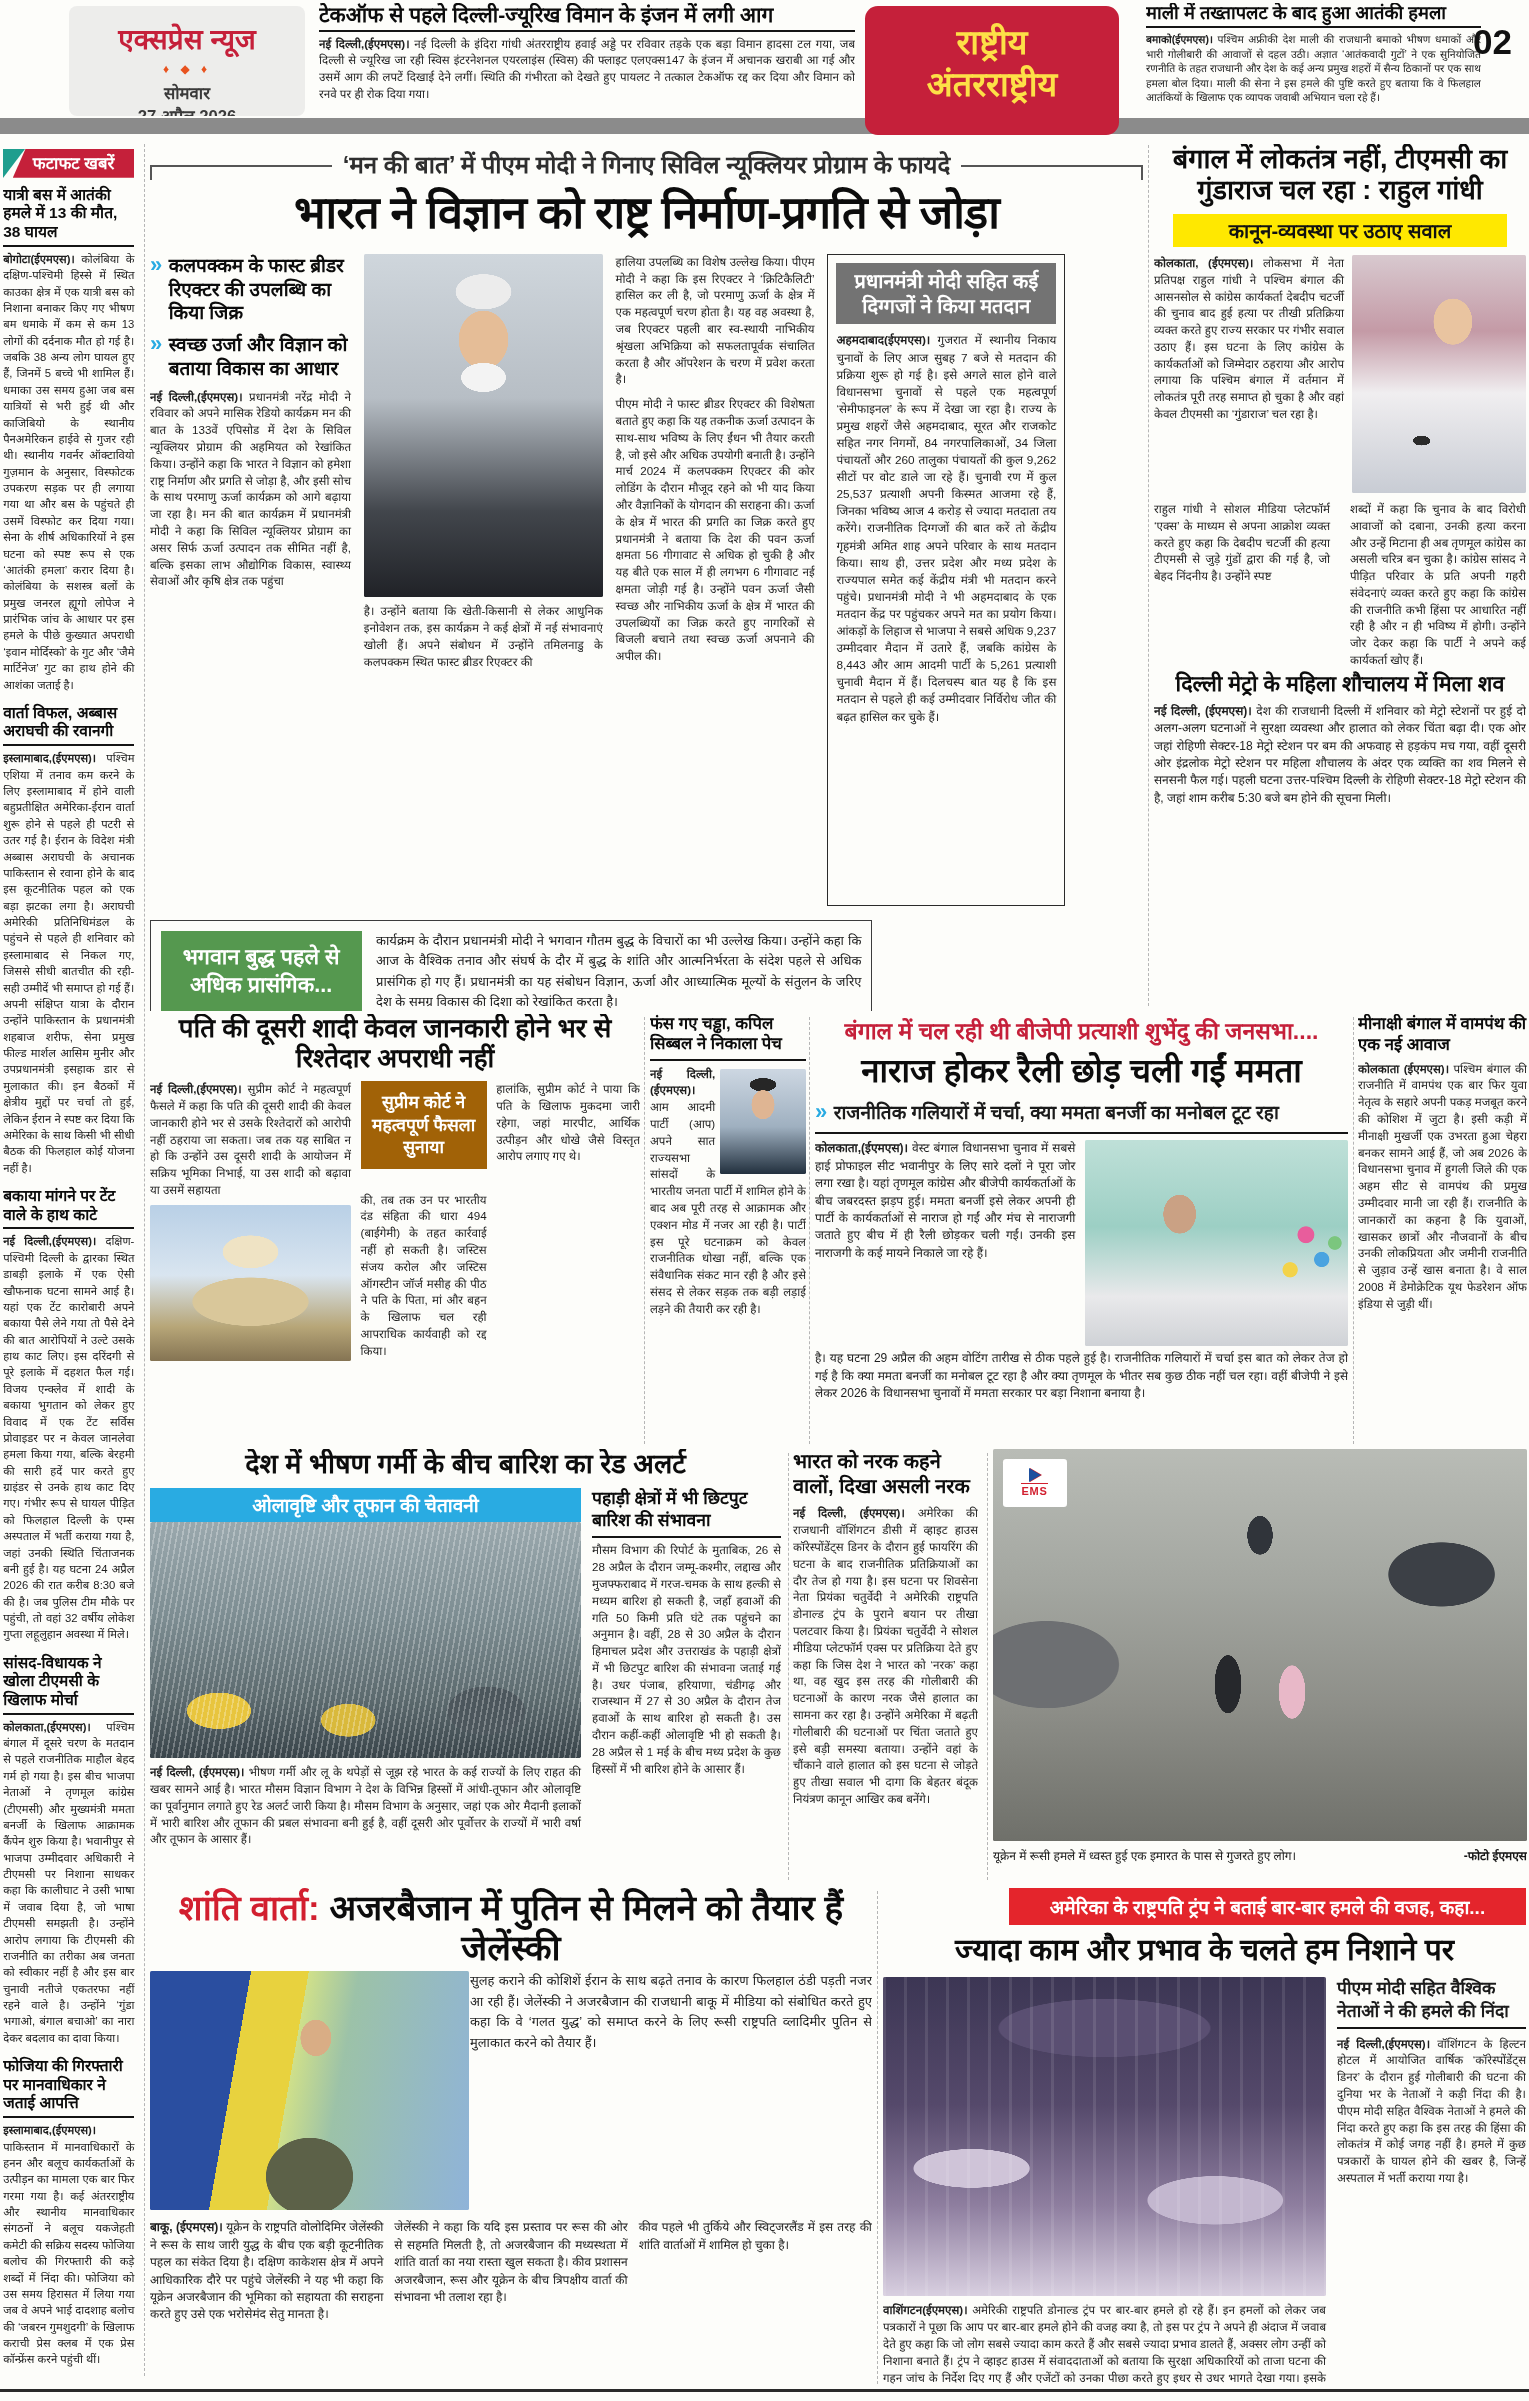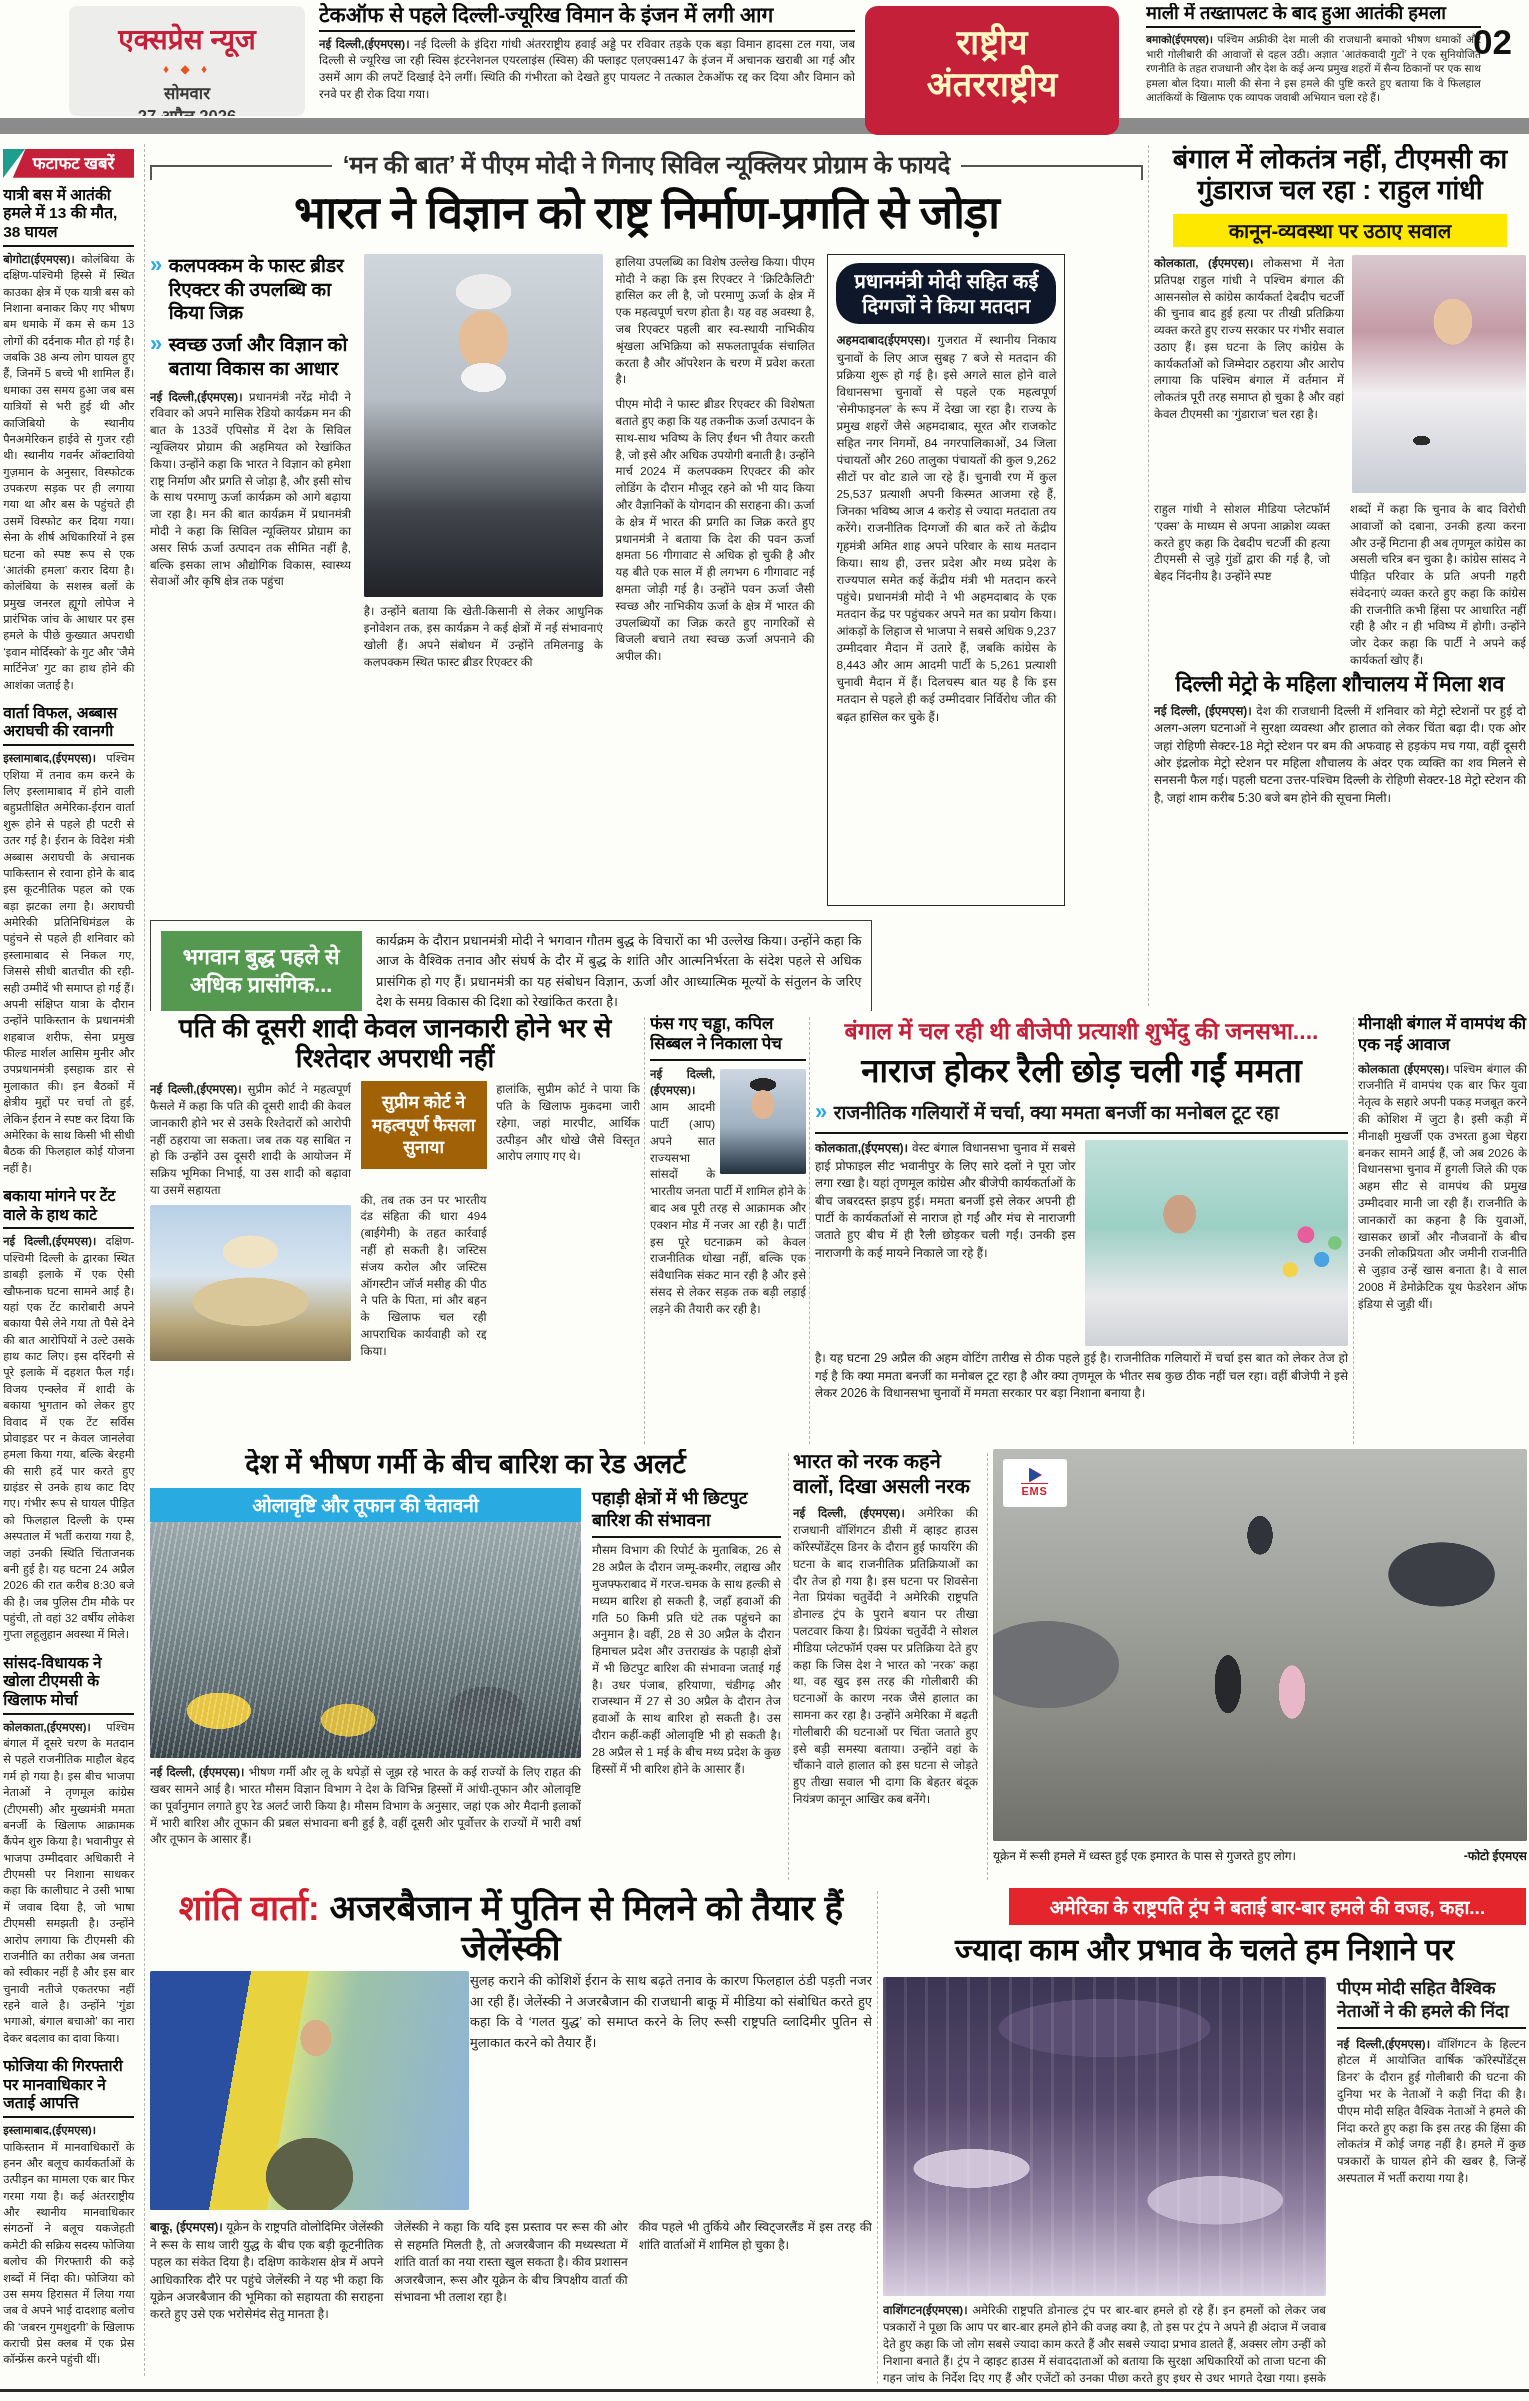--- a/index.html
+++ b/index.html
@@ -20,21 +20,21 @@
   .mast-day{font-size:16.7px;font-weight:700;color:#3a3a3a;margin-top:4.8px;}
   .mast-date{font-size:16.7px;font-weight:700;color:#3a3a3a;}
   .brief{top:3.2px;}
   .brief h2{font-size:21px;}
   .brief .jtext{margin-top:4px;}
   .brief-left{left:319px;width:536px;height:115px;}
   .brief-right{left:1146px;width:335px;height:115px;}
   .brief-right h2{font-size:18.3px;}
   .brief-right .jtext{font-size:10.5px;line-height:1.38;}
   .section-box{left:865px;top:6.4px;width:254px;height:129px;background:#c5203a;border-radius:12.8px;
-               color:#fef9c3;text-align:center;z-index:6;font-weight:800;font-size:34px;line-height:1.25;padding-top:14.4px;box-sizing:border-box;}
+               color:#fde047;text-align:center;z-index:6;font-weight:800;font-size:34px;line-height:1.25;padding-top:14.4px;box-sizing:border-box;}
   .page-number{left:1473px;top:22px;font-size:35px;font-weight:800;color:#111;}
   .gray-bar{left:0;top:118px;width:1530px;height:16px;background:#8b8b8b;}
   
   .rail{left:3.2px;top:144px;width:136px;height:2242px;padding-right:4.8px;box-sizing:border-box;}
   .rail-sep{left:144px;top:144px;height:2232px;}
   .flag{position:relative;height:29px;margin:4.8px 0 8px 0;}
   .flag-tri{position:absolute;left:0;top:0;width:0;height:0;border-top:29px solid #1f9e8e;border-right:22px solid transparent;}
   .flag-box{position:absolute;left:9.6px;top:0;right:0;background:#c5203a;color:#fff;font-weight:800;font-size:16.7px;
             text-align:center;line-height:29px;clip-path:polygon(12.8px 0,100% 0,100% 100%,0 100%);}
   .rail-item{margin-bottom:11px;}
@@ -53,21 +53,21 @@
   .mcol2{width:239px;flex:none;}
   .mcol3{width:199px;flex:none;}
   .bullet{display:flex;gap:6.4px;font-size:19px;font-weight:800;line-height:1.25;margin-bottom:8px;color:#0c0c0c;}
   .chev{color:#29abe2;font-weight:900;font-size:22px;line-height:1;}
   .ph-modi{width:239px;height:343px;background:
       radial-gradient(ellipse 37px 24px at 50% 36%, #f3f3f3 0 60%, transparent 61%),
       radial-gradient(ellipse 41px 48px at 50% 25%, #e5bd97 0 60%, transparent 61%),
       radial-gradient(ellipse 46px 29px at 50% 11%, #ececec 0 60%, transparent 61%),
       linear-gradient(180deg,#cfd6dc 0%,#b7bec5 42%,#42464c 75%,#202227 100%);}
   .poll-box{width:238px;flex:none;border:1.6px solid #2a2a2a;padding:8px;box-sizing:border-box;height:652px;}
-  .poll-head{background:#0f172a;color:#fff;font-weight:800;font-size:20px;text-align:center;line-height:1.22;padding:6.4px 3.2px;border-radius:23px;}
+  .poll-head{background:#737373;color:#fff;font-weight:800;font-size:20px;text-align:center;line-height:1.22;padding:6.4px 3.2px;}
   .poll-box .jtext{margin-top:8px;font-size:11.8px;}
   .buddha-box{margin-top:14.4px;width:722px;border:1.6px solid #3c3c3c;padding:9.6px;box-sizing:border-box;display:flex;gap:14.4px;align-items:center;}
   .buddha-label{background:#55984f;color:#fff;font-weight:800;font-size:21.5px;text-align:center;line-height:1.3;padding:12.8px 9.6px;width:201px;flex:none;box-sizing:border-box;}
   .buddha-text{font-size:13px;line-height:1.55;text-align:justify;}
   
   .rahul{left:1154px;top:144px;width:372px;height:867px;}
   .rahul-hl{font-size:27px;text-align:center;}
   .yellow-strip{background:#ffe800;font-weight:800;font-size:20px;text-align:center;margin:8px 19px;padding:3.2px 0;color:#111;}
   .rahul-row{display:flex;gap:8px;}
   .rahul-row .jtext{flex:1;}

